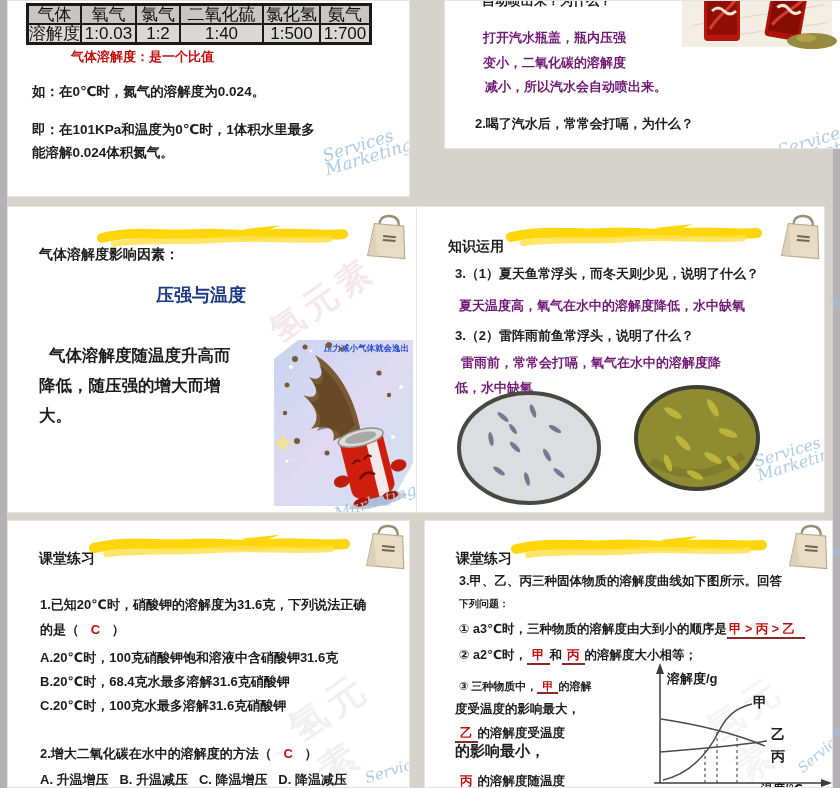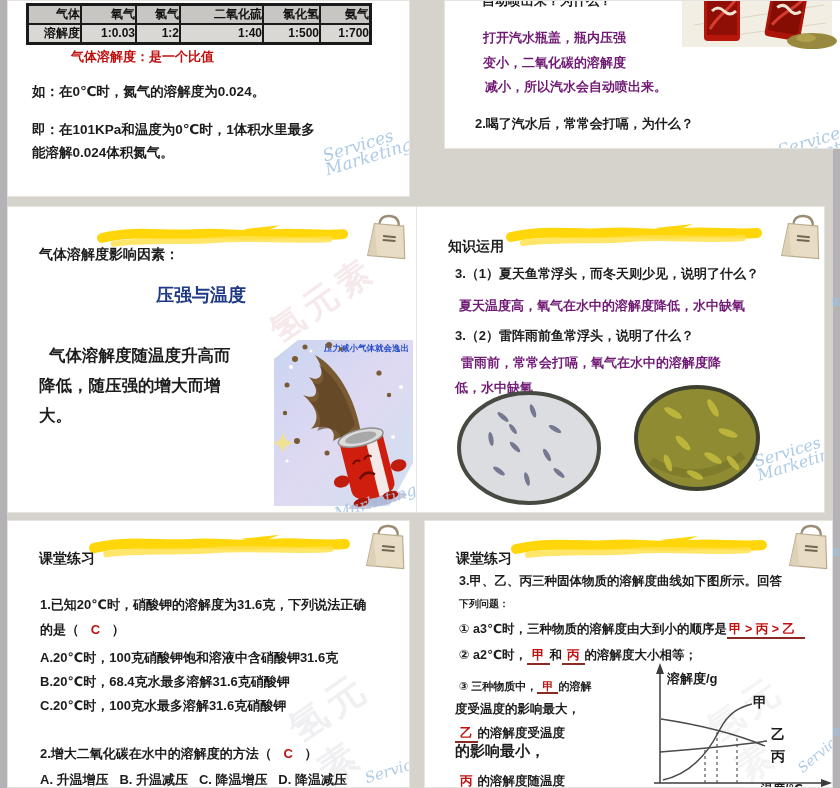--- a/index.html
+++ b/index.html
@@ -9,22 +9,22 @@
   .edge.left{left:0;width:7px}
   .edge.right{left:833px;width:7px}
   .slide{position:absolute;background:#ffffff;border:1px solid #e6e4e1;box-sizing:border-box;overflow:hidden;}
   .abs{position:absolute;}
   .t{position:absolute;white-space:nowrap;font-weight:700;color:#1c1c1c;font-size:13px;line-height:1.35;}
   .blue{color:#701a75}
   .red{color:#c01010}
   .blank{color:#c01010;border-bottom:2px solid #8a2a22;padding:0 5px;display:inline-block;line-height:1.1}
   .gas-table{position:absolute;left:18px;top:2px;border:2px solid #1a1a1a;display:grid;
              grid-template-columns:53px 55px 44px 83px 57px 50px;}
-  .gas-table .c{border:1px solid #1a1a1a;height:17px;line-height:17px;text-align:right;
-                font-weight:700;font-size:12px;color:#111;}
+  .gas-table .c{border:1px solid #1a1a1a;height:17px;line-height:17px;text-align:center;
+                font-weight:400;font-size:17px;color:#111;}
   .gas-table .hdr{background:#c8c6c3}
   .gas-table .val{background:#dad8d5}
   .wm{position:absolute;color:#a6c6e4;font-family:"DejaVu Serif",serif;font-style:italic;
       transform:rotate(-17deg);opacity:.9;line-height:.85;pointer-events:none;text-align:center;}
   .wm .l2{display:block;margin-left:14px}
   .wmcn{position:absolute;color:#9a97a8;opacity:.14;font-weight:700;transform:rotate(-35deg);
         pointer-events:none;letter-spacing:6px;}
   .wmband{position:absolute;color:#9fc0de;opacity:.8;font-size:9px;writing-mode:vertical-rl;pointer-events:none;}
   .bag{position:absolute;transform:rotate(5deg);}
 </style>

